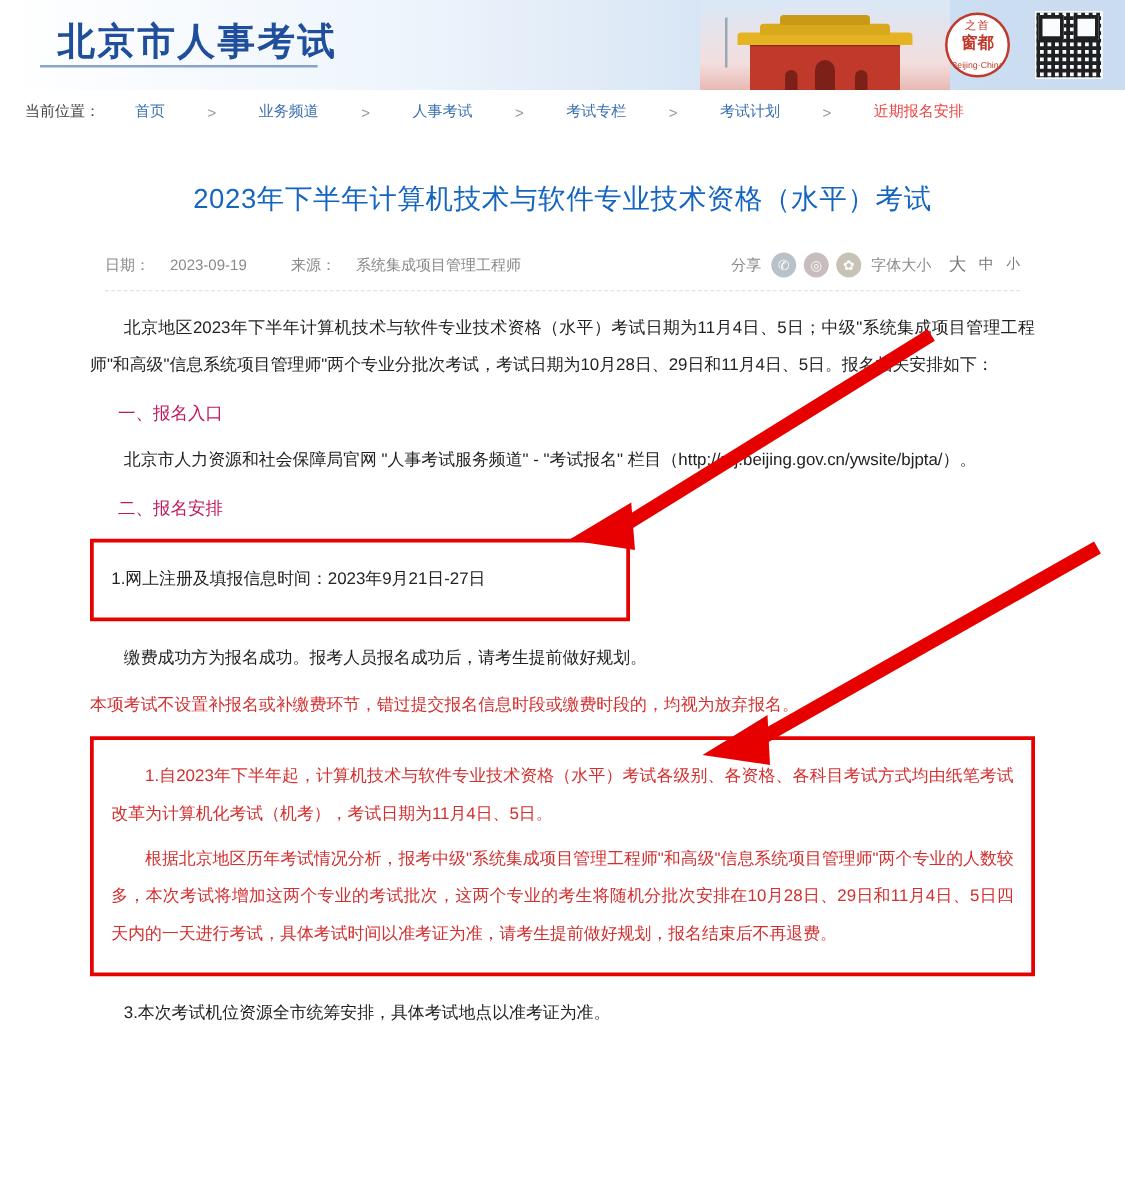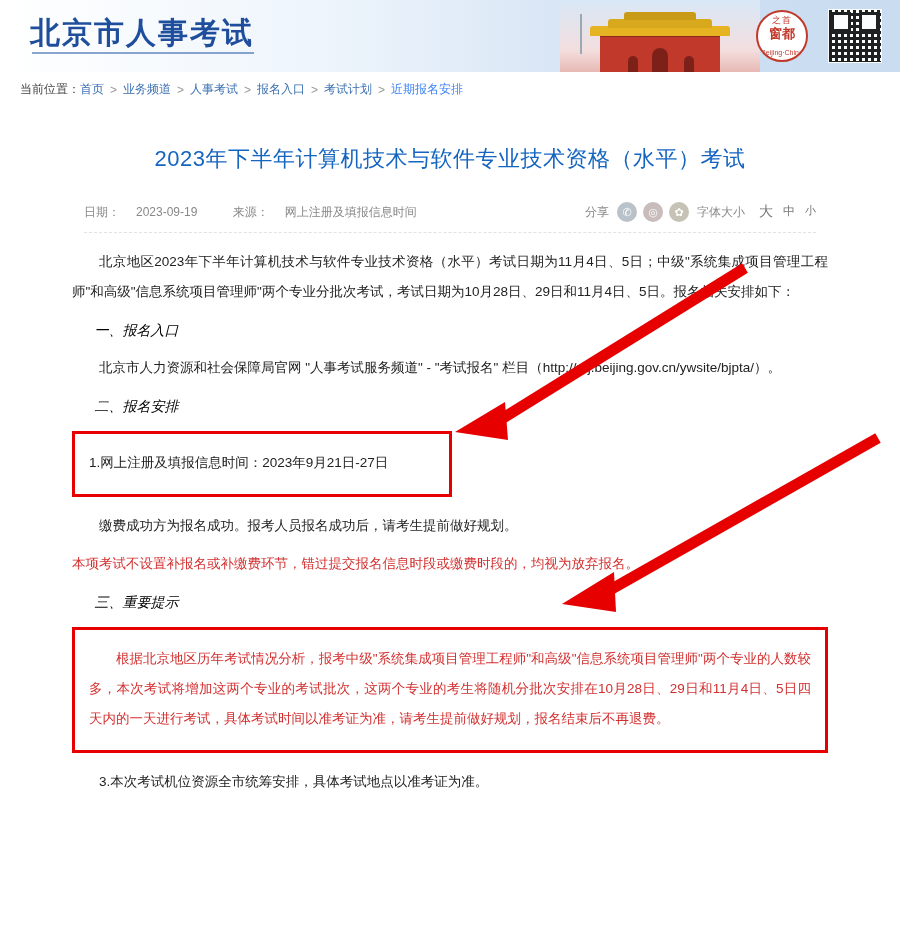--- a/index.html
+++ b/index.html
@@ -26,21 +26,21 @@
     overflow: hidden;
   }
   .header-left-bar {
     position: absolute;
     left: 0; top: 0;
     width: 18px; height: 72px;
     background: #ffffff;
   }
   .site-title {
     position: absolute;
-    left: 30px; top: 13px;
+    left: 46px; top: 13px;
     font-size: 30px;
     font-weight: bold;
     color: #1f4f9c;
     letter-spacing: 2px;
     text-shadow: 0 1px 0 #ffffff;
     white-space: nowrap;
   }
   .title-underline {
     position: absolute;
     left: 32px; top: 52px;
@@ -166,29 +166,30 @@
 
   
   .breadcrumb {
     height: 36px;
     padding: 0 0 0 20px;
     display: flex;
     align-items: center;
     font-size: 12px;
     color: #555;
     border-bottom: 1px solid #ffffff;
+    gap: 28px;
   }
   .breadcrumb .sep { margin: 0 6px; color: #999; }
   .breadcrumb a, .breadcrumb .bc-item {
     color: #3a6fb0;
     text-decoration: none;
     white-space: nowrap;
   }
   .breadcrumb .bc-label { color: #444; }
-  .breadcrumb .bc-current { color: #3b82f6; }
+  .breadcrumb .bc-current { color: #ef4444; }
 
   
   .article {
     position: relative;
     width: 900px;
     padding: 18px 72px 0 72px;
   }
   .doc-title {
     text-align: center;
     font-size: 22px;
@@ -239,32 +240,31 @@
     line-height: 30px;
     color: #222;
     text-align: justify;
   }
   .body-text p { margin: 0 0 8px 0; }
   .p-indent { text-indent: 2em; }
   .section-head {
     margin: 10px 0 6px 0;
     text-indent: 1.6em;
     font-size: 14px;
-    color: #000000;
-    font-style: italic;
+    color: #be185d;
   }
   .red { color: #d32f2f; }
 
   
   .box {
     border: 3px solid #e60000;
     padding: 8px 14px 10px 14px;
     margin: 10px 0 14px 0;
   }
-  .box.box1 { width: 380px; }
+  .box.box1 { width: 432px; }
   .box p { margin: 6px 0; }
 
   
   .anno {
     position: absolute;
     left: 0; top: 0;
     width: 900px; height: 944px;
     pointer-events: none;
   }
 </style>
@@ -300,35 +300,35 @@
   </div>
 
   <div class="breadcrumb">
     <span class="bc-label">当前位置：</span>
     <a href="#" class="bc-item">首页</a>
     <span class="sep">&gt;</span>
     <a href="#" class="bc-item">业务频道</a>
     <span class="sep">&gt;</span>
     <a href="#" class="bc-item">人事考试</a>
     <span class="sep">&gt;</span>
-    <a href="#" class="bc-item">报名入口</a>
+    <a href="#" class="bc-item">考试专栏</a>
     <span class="sep">&gt;</span>
     <a href="#" class="bc-item">考试计划</a>
     <span class="sep">&gt;</span>
     <span class="bc-current">近期报名安排</span>
   </div>
 
   <div class="article">
 
     <h1 class="doc-title">2023年下半年计算机技术与软件专业技术资格（水平）考试</h1>
 
     <div class="meta-row">
       <div class="meta-left">
         <span><span>日期：</span><span>2023-09-19</span></span>
-        <span><span>来源：</span><span>网上注册及填报信息时间</span></span>
+        <span><span>来源：</span><span>系统集成项目管理工程师</span></span>
       </div>
       <div class="meta-right">
         <span class="share-label">分享</span>
         <span class="share-icons">
           <span class="sicon wechat">✆</span>
           <span class="sicon weibo">◎</span>
           <span class="sicon qzone">✿</span>
         </span>
         <span class="fs-label">字体大小</span>
         <span class="fs-sizes">
@@ -348,23 +348,23 @@
 
       <p class="section-head">二、报名安排</p>
 
       <div class="box box1">
         <p>1.网上注册及填报信息时间：2023年9月21日-27日</p>
       </div>
 
       <p class="p-indent">缴费成功方为报名成功。报考人员报名成功后，请考生提前做好规划。</p>
       <p class="red">本项考试不设置补报名或补缴费环节，错过提交报名信息时段或缴费时段的，均视为放弃报名。</p>
 
-      <p class="section-head">三、重要提示</p>
 
       <div class="box box2">
+        <p class="red p-indent">1.自2023年下半年起，计算机技术与软件专业技术资格（水平）考试各级别、各资格、各科目考试方式均由纸笔考试改革为计算机化考试（机考），考试日期为11月4日、5日。</p>
         <p class="red p-indent">根据北京地区历年考试情况分析，报考中级"系统集成项目管理工程师"和高级"信息系统项目管理师"两个专业的人数较多，本次考试将增加这两个专业的考试批次，这两个专业的考生将随机分批次安排在10月28日、29日和11月4日、5日四天内的一天进行考试，具体考试时间以准考证为准，请考生提前做好规划，报名结束后不再退费。</p>
       </div>
 
       <p class="p-indent">3.本次考试机位资源全市统筹安排，具体考试地点以准考证为准。</p>
 
     </div>
 
   </div>
 
   <svg class="anno" viewBox="0 0 900 944">

